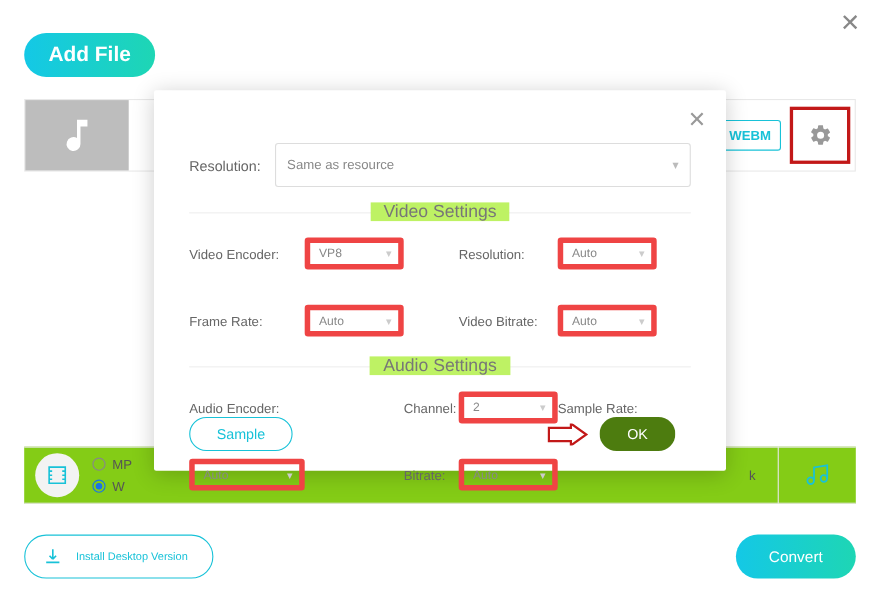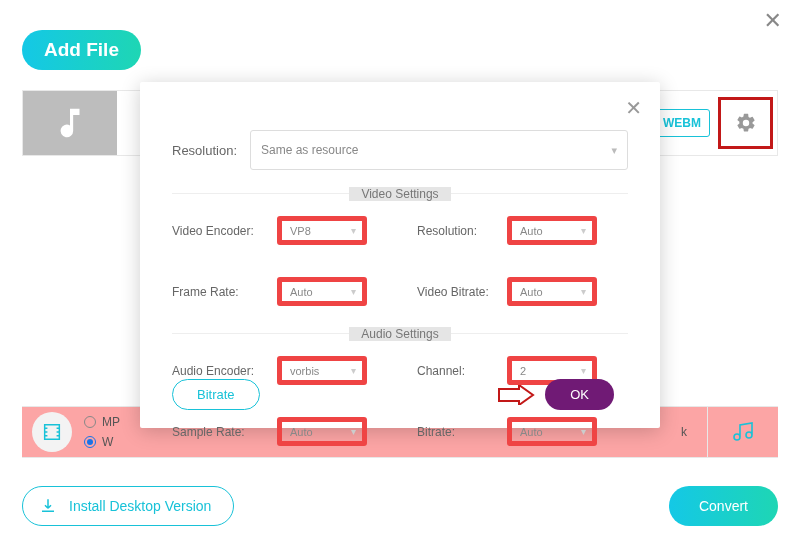--- a/index.html
+++ b/index.html
@@ -24,38 +24,38 @@
   .format-badge {
     border: 1px solid #18c2d8; color: #18c2d8; font-size: 12px; font-weight: bold;
     padding: 6px 8px; border-radius: 3px; margin-right: 8px;
   }
   .gear-wrap { width: 55px; height: 52px; border: 3px solid #c21818; display:flex; align-items:center; justify-content:center; margin-right: 4px; }
   .gear-wrap svg { width: 22px; height: 22px; fill: #999; }
 
   .bottom-strip {
     position: absolute; left: 22px; right: 22px; top: 406px; height: 52px;
     border-top: 1px solid #e8e8e8; border-bottom: 1px solid #e8e8e8;
-    display: flex; align-items: center; background: #fca5a5;
+    display: flex; align-items: center; background: #84cc16;
   }
   .vicon-circle { width: 40px; height: 40px; border-radius: 50%; background: #f3f3f3; display:flex; align-items:center; justify-content:center; margin: 0 12px 0 10px; }
   .vicon-circle svg { width: 22px; height: 22px; fill: #18c2d8; }
   .radio-group { display: flex; flex-direction: column; gap: 6px; font-size: 12px; color: #555; }
   .radio-line { display: flex; align-items: center; gap: 6px; }
   .radio-dot { width: 12px; height: 12px; border: 1px solid #888; border-radius: 50%; display: inline-block; position: relative; }
   .radio-dot.checked { border-color: #1a73e8; }
   .radio-dot.checked::after { content:''; position:absolute; inset:2px; background:#1a73e8; border-radius:50%; }
   .bs-sep { width: 1px; height: 52px; background: #e8e8e8; }
   .music-tab { width: 70px; display:flex; align-items:center; justify-content:center; }
   .music-tab svg { width: 24px; height: 24px; fill: #18c2d8; }
   .ok-end { margin-left: auto; padding-right: 20px; font-size: 12px; color: #555; }
 
   .footer-row { position: absolute; left: 22px; right: 22px; top: 486px; display:flex; align-items:center; }
   .install-btn {
     border: 1px solid #18c2d8; color: #18c2d8; background: #fff;
-    border-radius: 22px; padding: 10px 22px 10px 16px; font-size: 14px; font-weight: 500;
+    border-radius: 22px; padding: 10px 22px 10px 16px; font-size: 10px; font-weight: 500;
     display: flex; align-items: center; gap: 12px; cursor: pointer;
   }
   .install-btn svg { width: 18px; height: 18px; fill: none; stroke: #18c2d8; stroke-width: 2; }
   .convert-btn {
     margin-left: auto; background: linear-gradient(to right, #14c8e6, #1ed6b4);
     color: #fff; border: none; border-radius: 22px; padding: 12px 30px; font-size: 14px; cursor: pointer;
   }
 
   
   .modal {
@@ -69,36 +69,36 @@
   .res-label { font-size: 13px; color: #666; width: 78px; }
   .res-select {
     flex: 1; height: 40px; border: 1px solid #ddd; border-radius: 3px;
     display:flex; align-items:center; padding: 0 10px; font-size: 12px; color: #888;
     position: relative; cursor: pointer;
   }
   .res-select::after { content: '▾'; position: absolute; right: 10px; color: #bbb; font-size: 11px; }
 
   .hr-line { position: relative; text-align: center; margin: 10px 0 14px 0; }
   .hr-line::before { content:''; position:absolute; left:0; right:0; top:50%; height:1px; background:#eee; }
-  .hr-line span { position: relative; background:#e5e5e5; padding: 0 12px; font-size: 12px; color: #777; }
+  .hr-line span { position: relative; background:#bef264; padding: 0 12px; font-size: 16px; color: #777; }
 
   .grid { display: grid; grid-template-columns: 105px 90px 50px 90px 90px; row-gap: 32px; align-items: center; font-size: 12px; color: #666; }
   .glabel { }
   .gselect {
     height: 29px; border: 5px solid #ef4444; border-radius: 3px; display:flex; align-items:center;
     padding: 0 8px; font-size: 11px; color: #888; position: relative; cursor: pointer;
   }
   .gselect::after { content:'▾'; position:absolute; right:6px; color:#ccc; font-size:10px; }
 
   .modal-footer { position: absolute; left: 32px; right: 32px; bottom: 18px; display:flex; align-items:center; }
   .pill {
     border-radius: 18px; padding: 7px 24px; font-size: 13px; cursor: pointer; border: 1px solid transparent;
   }
   .pill-outline { border-color: #18c2d8; color: #18c2d8; background: #fff; }
-  .pill-solid { background: #701a75; color: #fff; }
+  .pill-solid { background: #4d7c0f; color: #fff; }
   .arrow {
     width: 38px; height: 20px; margin-right: 10px; position: relative;
   }
   .arrow svg { width: 38px; height: 20px; }
 </style>
 </head>
 <body>
 
 <span class="close-main">✕</span>
 
@@ -185,42 +185,39 @@
     <span class="glabel">Video Bitrate:</span>
     <div class="gselect">
         <span>Auto</span>
       </div>
   </div>
 
   <div class="hr-line" style="margin-top:18px"><span>Audio Settings</span></div>
 
   <div class="grid">
     <span class="glabel">Audio Encoder:</span>
-    <div class="gselect">
-        <span>vorbis</span>
-      </div>
     <span></span>
     <span class="glabel">Channel:</span>
     <div class="gselect">
         <span>2</span>
       </div>
 
     <span class="glabel">Sample Rate:</span>
     <div class="gselect">
         <span>Auto</span>
       </div>
     <span></span>
     <span class="glabel">Bitrate:</span>
     <div class="gselect">
         <span>Auto</span>
       </div>
   </div>
 
   <div class="modal-footer">
-    <button class="pill pill-outline">Bitrate</button>
+    <button class="pill pill-outline">Sample</button>
     <div style="flex:1"></div>
     <div class="arrow">
       <svg viewBox="0 0 38 20">
           <path d="M2 4 L2 16 L22 16 L22 20 L36 10 L22 0 L22 4 Z" fill="none" stroke="#c21818" stroke-width="2"></path>
         </svg>
     </div>
     <button class="pill pill-solid">OK</button>
     <div style="width:14px"></div>
   </div>
 </div>

